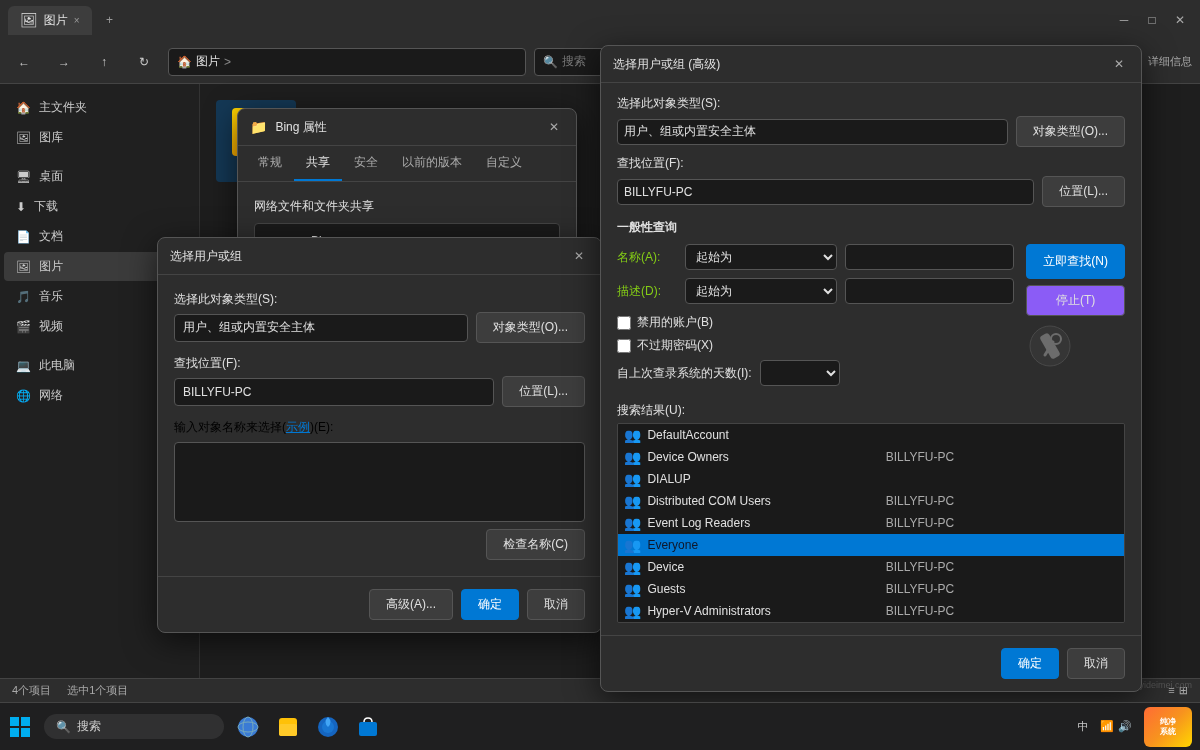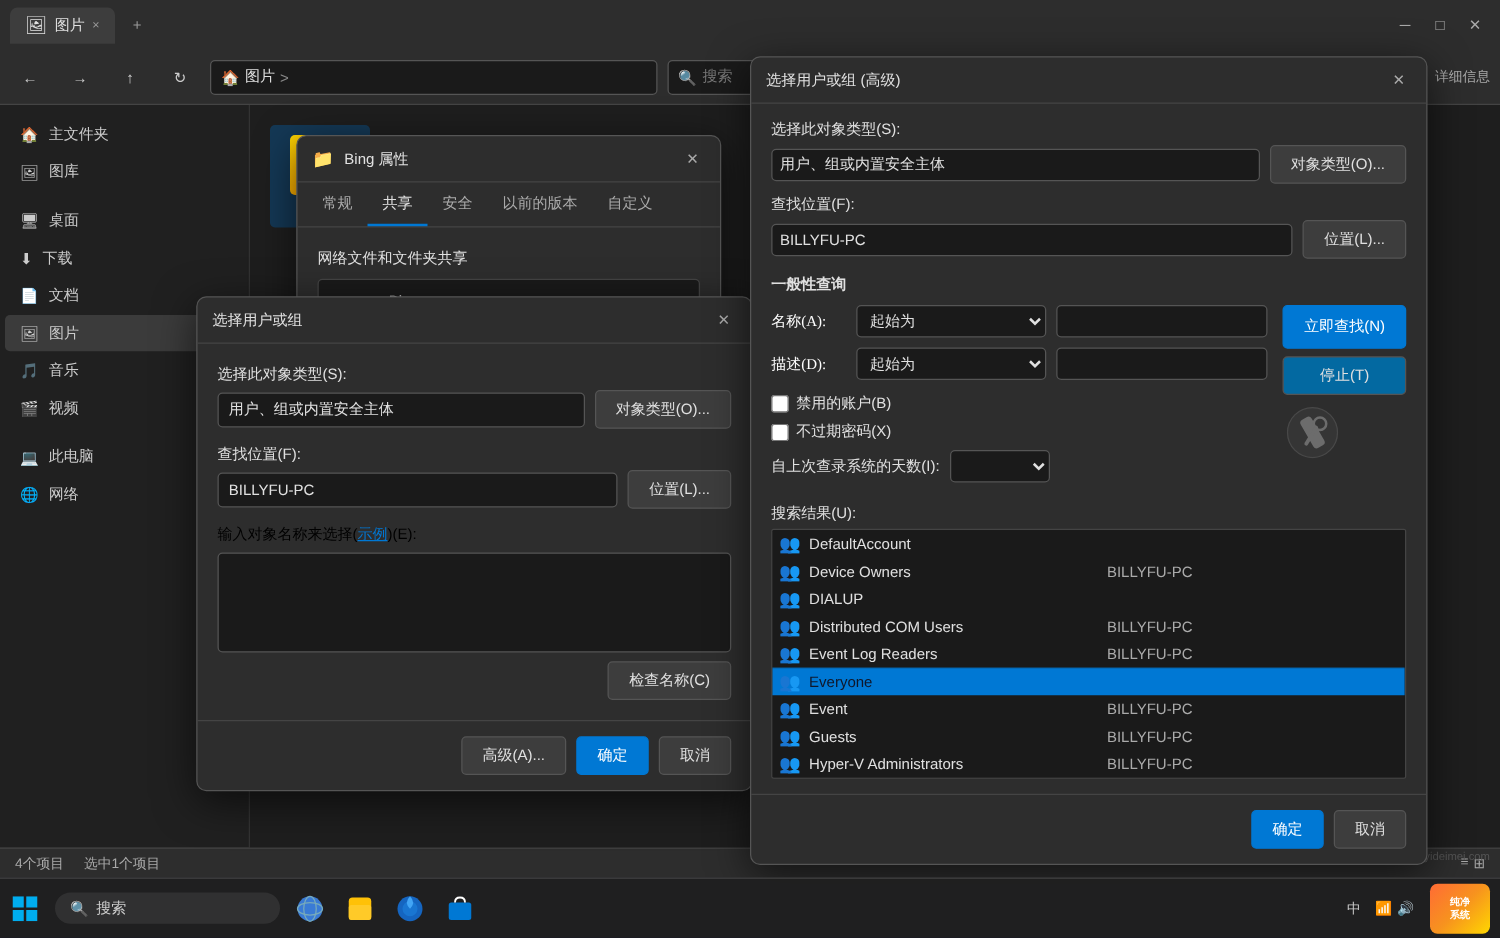--- a/index.html
+++ b/index.html
@@ -58,21 +58,21 @@
     .dialog-btn-primary { background: #0078d4; border-color: #0078d4; color: #fff; }
     .dialog-textarea { width: 100%; height: 80px; background: #1a1a1a; border: 1px solid #555; border-radius: 4px; padding: 6px 8px; color: #e0e0e0; font-size: 12px; outline: none; resize: none; }
     .dialog-footer { display: flex; justify-content: flex-end; gap: 8px; padding: 12px 16px; border-top: 1px solid #444; }
 
     
     .dialog-advanced { position: absolute; top: 45px; left: 600px; width: 542px; background: #2d2d2d; border: 1px solid #555; border-radius: 8px; box-shadow: 0 8px 32px rgba(0,0,0,0.6); z-index: 500; }
     .adv-body { padding: 12px 16px; }
     .adv-label { font-size: 12px; color: #e0e0e0; margin-bottom: 4px; }
     .adv-section-title { font-size: 12px; font-weight: bold; color: #e0e0e0; margin: 12px 0 8px; }
     .adv-row { display: flex; align-items: center; gap: 8px; margin-bottom: 8px; }
-    .adv-row-label { font-size: 12px; color: #ffffff; width: 60px; flex-shrink: 0; font-family: Liberation Serif, serif; }
+    .adv-row-label { font-size: 12px; color: #84cc16; width: 60px; flex-shrink: 0; }
     .adv-select { height: 26px; background: #1a1a1a; border: 1px solid #555; border-radius: 4px; padding: 0 6px; color: #e0e0e0; font-size: 12px; flex: 1; }
     .adv-input { height: 26px; background: #1a1a1a; border: 1px solid #555; border-radius: 4px; padding: 0 6px; color: #e0e0e0; font-size: 12px; flex: 1; outline: none; }
     .adv-checkbox-row { display: flex; align-items: center; gap: 6px; margin-bottom: 6px; }
     .adv-checkbox { width: 14px; height: 14px; accent-color: #0078d4; }
     .adv-checkbox-label { font-size: 12px; color: #e0e0e0; }
     .adv-days-row { display: flex; align-items: center; gap: 8px; margin-bottom: 8px; }
     .adv-days-select { height: 26px; background: #1a1a1a; border: 1px solid #555; border-radius: 4px; padding: 0 6px; color: #e0e0e0; font-size: 12px; width: 80px; }
     .search-results-header { display: flex; padding: 4px 0; border-bottom: 1px solid #444; margin-bottom: 2px; }
     .search-results-col { font-size: 11px; color: #aaa; }
     .search-results-col.name { flex: 1; }
@@ -80,21 +80,21 @@
     .search-results-list { height: 200px; overflow-y: auto; background: #1a1a1a; border: 1px solid #444; border-radius: 2px; }
     .search-result-item { display: flex; align-items: center; padding: 3px 6px; gap: 6px; cursor: pointer; }
     .search-result-item.selected { background: #0078d4; color: #fff; }
     .search-result-item.selected .result-loc { color: #ddd; }
     .result-icon { font-size: 14px; flex-shrink: 0; }
     .result-name { font-size: 12px; color: #e0e0e0; flex: 1; }
     .result-loc { font-size: 12px; color: #aaa; flex: 1; }
     .search-result-item.selected .result-name { color: #0f172a; }
     .adv-right-btns { display: flex; flex-direction: column; gap: 6px; }
     .now-search-btn { background: #0078d4; border-color: #0078d4; color: #fff; padding: 8px 16px; border: 1px solid #0078d4; border-radius: 4px; font-size: 12px; cursor: pointer; white-space: nowrap; }
-    .stop-btn { background: #0369a1; border: 1px solid #555; border-radius: 4px; padding: 6px 16px; color: #e0e0e0; font-size: 12px; cursor: pointer; text-align: center; }
+    .stop-btn { background: #8b5cf6; border: 1px solid #555; border-radius: 4px; padding: 6px 16px; color: #e0e0e0; font-size: 12px; cursor: pointer; text-align: center; }
     .watermark { position: absolute; bottom: 60px; right: 8px; font-size: 9px; color: #555; }
 
     
     ::-webkit-scrollbar { width: 6px; }
     ::-webkit-scrollbar-track { background: #1a1a1a; }
     ::-webkit-scrollbar-thumb { background: #555; border-radius: 3px; }
 
     .search-tool-icon { width: 48px; height: 48px; display: flex; align-items: center; justify-content: center; }
     .wrench-svg { opacity: 0.7; }
   </style>
@@ -391,21 +391,21 @@
             <span class="result-name">Event Log Readers</span>
             <span class="result-loc">BILLYFU-PC</span>
           </div>
           <div class="search-result-item selected">
             <span class="result-icon">👥</span>
             <span class="result-name">Everyone</span>
             <span class="result-loc"></span>
           </div>
           <div class="search-result-item">
             <span class="result-icon">👥</span>
-            <span class="result-name">Event</span>
+            <span class="result-name">Device</span>
             <span class="result-loc">BILLYFU-PC</span>
           </div>
           <div class="search-result-item">
             <span class="result-icon">👥</span>
             <span class="result-name">Guests</span>
             <span class="result-loc">BILLYFU-PC</span>
           </div>
           <div class="search-result-item">
             <span class="result-icon">👥</span>
             <span class="result-name">Hyper-V Administrators</span>

